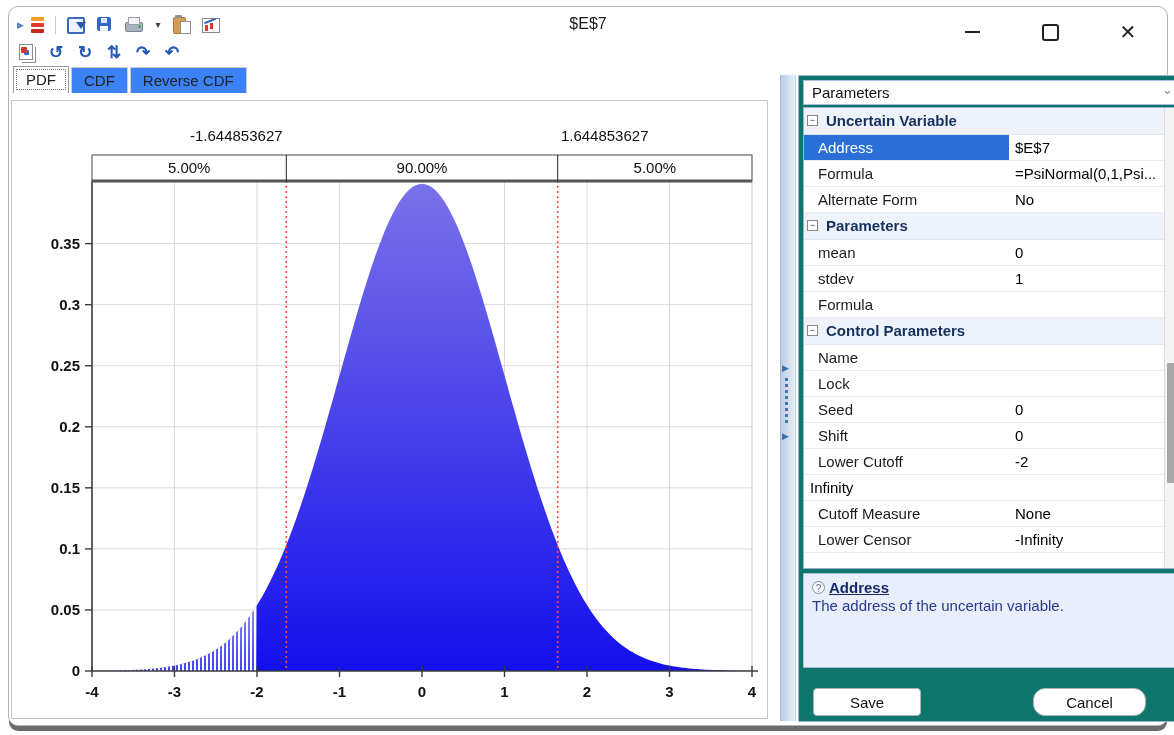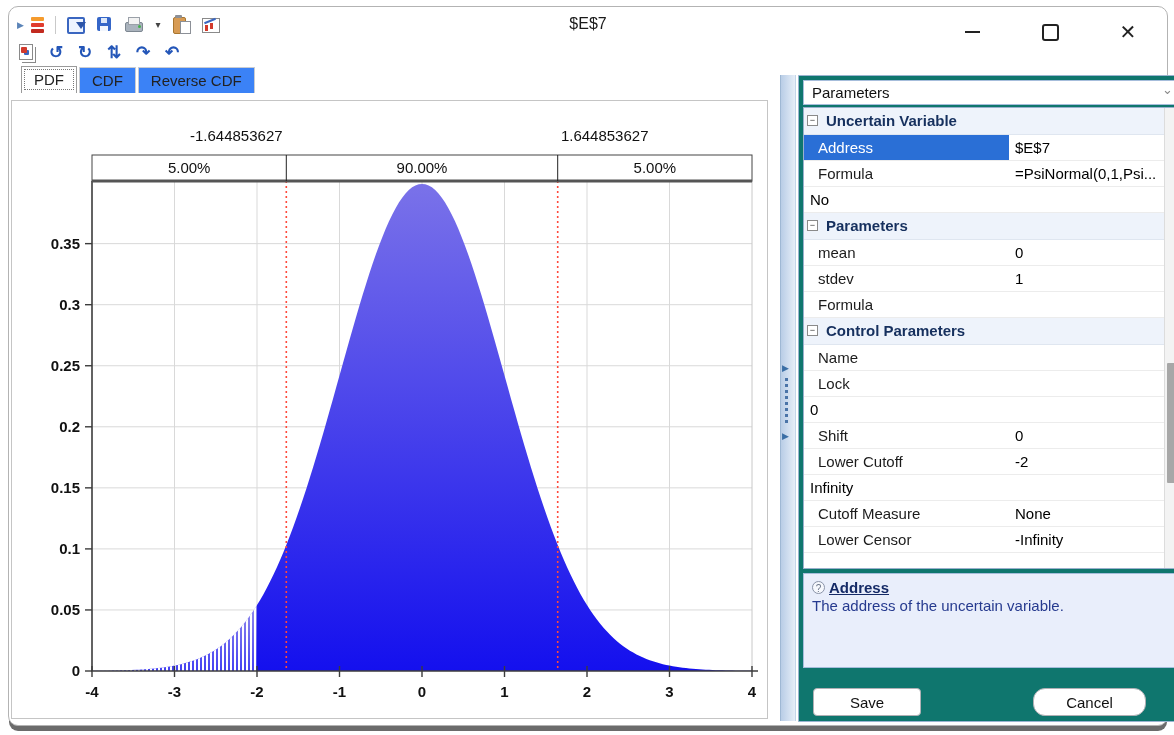--- a/index.html
+++ b/index.html
@@ -40,21 +40,21 @@
   .ic-paste u{position:absolute;left:3px;top:0px;width:7px;height:3px;background:#8d9096;border-radius:1px;}
   .ic-paste b{position:absolute;right:1px;top:6px;width:9px;height:11px;background:#fff;border:1px solid #8c9097;}
   .ic-chart i{position:absolute;left:1px;top:3px;width:16px;height:13px;background:#fff;border:1px solid #8a8a8a;}
   .ic-chart b{position:absolute;left:4px;bottom:4px;width:3px;height:6px;background:#d23a2c;box-shadow:5px -2px 0 #d23a2c;}
   .ic-chart u{position:absolute;left:3px;top:5px;width:12px;height:0;border-top:2px solid #3a66c0;transform:rotate(-22deg);}
   .ic-copy-chart i{position:absolute;left:2px;top:1px;width:12px;height:14px;background:#fff;border:1px solid #8a8a8a;
     box-shadow:2px 2px 0 #fff,3px 3px 0 #8a8a8a;}
   .ic-copy-chart b{position:absolute;left:4px;top:4px;width:6px;height:6px;background:#d23a2c;border-radius:1px;}
   .ic-copy-chart u{position:absolute;left:7px;top:7px;width:5px;height:5px;background:#3a66c0;border-radius:1px;}
   
-  .tabs{position:absolute;left:12px;top:68px;height:18px;display:flex;align-items:flex-end;}
+  .tabs{position:absolute;left:4px;top:68px;height:18px;display:flex;align-items:flex-end;}
   .tab{height:25px;line-height:25px;padding:0 12px;font-size:15px;color:#222;background:#3b82f6;
     border:1px solid #c9ccd2;border-bottom:none;margin-right:2px;cursor:default;}
   .tab.active{background:#fff;border-color:#9a9a9a;outline:1px dotted #777;outline-offset:-4px;position:relative;z-index:2;height:26px;}
   
   .chart-panel{position:absolute;left:2px;top:93px;width:757px;height:619px;background:#fff;border:1px solid #c5c5c5;box-sizing:border-box;}
   .chart-panel svg{display:block;}
   
   .splitter{position:absolute;left:758px;top:68px;width:31px;height:646px;}
   .splitter .bar{position:absolute;left:13px;top:0;width:14px;height:100%;
     background:linear-gradient(90deg,#b9cde6,#e6eef8);border-left:1px solid #9fb8d4;border-right:1px solid #c4d6ea;}
@@ -264,20 +264,21 @@
             <div class="psection"><span class="box">−</span>Uncertain Variable</div>
             <div class="prow selected">
               <span class="plabel">Address</span>
               <span class="pvalue">$E$7</span>
             </div>
             <div class="prow">
               <span class="plabel">Formula</span>
               <span class="pvalue">=PsiNormal(0,1,Psi...</span>
             </div>
             <div class="prow">
+              <span class="plabel">Alternate Form</span>
               <span class="pvalue">No</span>
             </div>
             <div class="psection"><span class="box">−</span>Parameters</div>
             <div class="prow">
               <span class="plabel">mean</span>
               <span class="pvalue">0</span>
             </div>
             <div class="prow">
               <span class="plabel">stdev</span>
               <span class="pvalue">1</span>
@@ -289,20 +290,21 @@
             <div class="psection"><span class="box">−</span>Control Parameters</div>
             <div class="prow">
               <span class="plabel">Name</span>
               <span class="pvalue"></span>
             </div>
             <div class="prow">
               <span class="plabel">Lock</span>
               <span class="pvalue"></span>
             </div>
             <div class="prow">
+              <span class="plabel">Seed</span>
               <span class="pvalue">0</span>
             </div>
             <div class="prow">
               <span class="plabel">Shift</span>
               <span class="pvalue">0</span>
             </div>
             <div class="prow">
               <span class="plabel">Lower Cutoff</span>
               <span class="pvalue">-2</span>
             </div>

